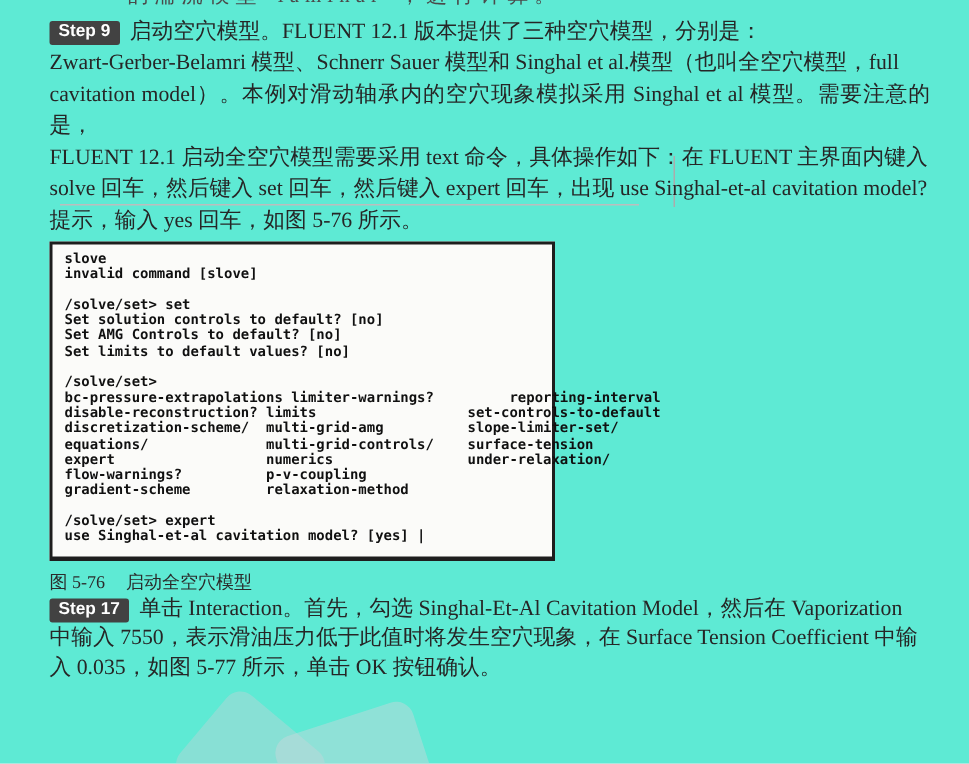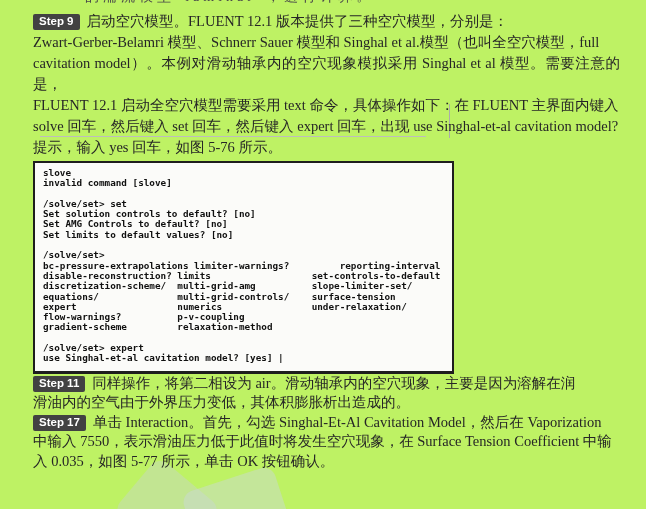--- a/index.html
+++ b/index.html
@@ -1,37 +1,37 @@
 <!DOCTYPE html>
 <html><head>
 <meta charset="utf-8">
 <style>
   html,body{margin:0;padding:0;background:#e8e8e8;}
   .page{
     position:relative;width:646px;height:509px;overflow:hidden;
-    background:#bef264;color:#262626;
+    background:#5eead4;color:#262626;
     font-family:"Liberation Serif","DejaVu Serif",serif;
   }
   .content{position:relative;z-index:2;padding:0 26px 0 33px;}
   .top-clip{height:9px;overflow:hidden;position:relative;}
   .top-clip span{
     display:block;margin-top:-12px;padding-left:52px;
     font-size:14px;color:#4a4a4a;letter-spacing:4px;white-space:nowrap;
   }
   .para{margin:0;font-size:14.5px;line-height:21px;text-align:justify;}
   .para .ptext{white-space:pre-line;}
   .step9{margin-top:2px;}
   .badge{
     display:inline-block;font-family:"Liberation Sans",sans-serif;
     font-size:11.5px;font-weight:bold;color:#ffffff;background:#424242;
     padding:0 6px 1px;border-radius:2px;margin-right:7px;line-height:15px;
     vertical-align:1px;white-space:nowrap;
   }
   .terminal{
-    box-sizing:border-box;margin-top:3px;width:421px;
+    box-sizing:border-box;margin-top:3px;width:337px;
     border:2px solid #1e1e1e;border-bottom-width:3px;
     padding:5px 8px 7px;background:#fbfbf9;
   }
   .terminal pre{
     margin:0;font-family:"DejaVu Sans Mono","Liberation Mono",monospace;
     font-size:9.3px;line-height:10.3px;font-weight:700;color:#101010;white-space:pre;
   }
   .caption{margin-top:6px;font-size:12px;color:#2b2b2b;}
   .caption .cap-label{margin-right:14px;}
   .lower{line-height:19.5px;margin-top:4px;}
@@ -81,23 +81,24 @@
 discretization-scheme/  multi-grid-amg          slope-limiter-set/
 equations/              multi-grid-controls/    surface-tension
 expert                  numerics                under-relaxation/
 flow-warnings?          p-v-coupling
 gradient-scheme         relaxation-method
 
 /solve/set&gt; expert
 use Singhal-et-al cavitation model? [yes] |</pre>
     </div>
 
+    <div class="caption">
+      <span class="cap-label">图 5-76</span><span>启动全空穴模型</span>
+    </div>
 
 
-    <p class="para lower2"><span class="badge">Step 11</span><span class="ptext">同样操作，将第二相设为 air。滑动轴承内的空穴现象，主要是因为溶解在润
-滑油内的空气由于外界压力变低，其体积膨胀析出造成的。</span></p>
 
     <p class="para lower2"><span class="badge">Step 17</span><span class="ptext">单击 Interaction。首先，勾选 Singhal-Et-Al Cavitation Model，然后在 Vaporization
 中输入 7550，表示滑油压力低于此值时将发生空穴现象，在 Surface Tension Coefficient 中输
 入 0.035，如图 5-77 所示，单击 OK 按钮确认。</span></p>
 
   </div>
 </div>
 
 </body></html>

